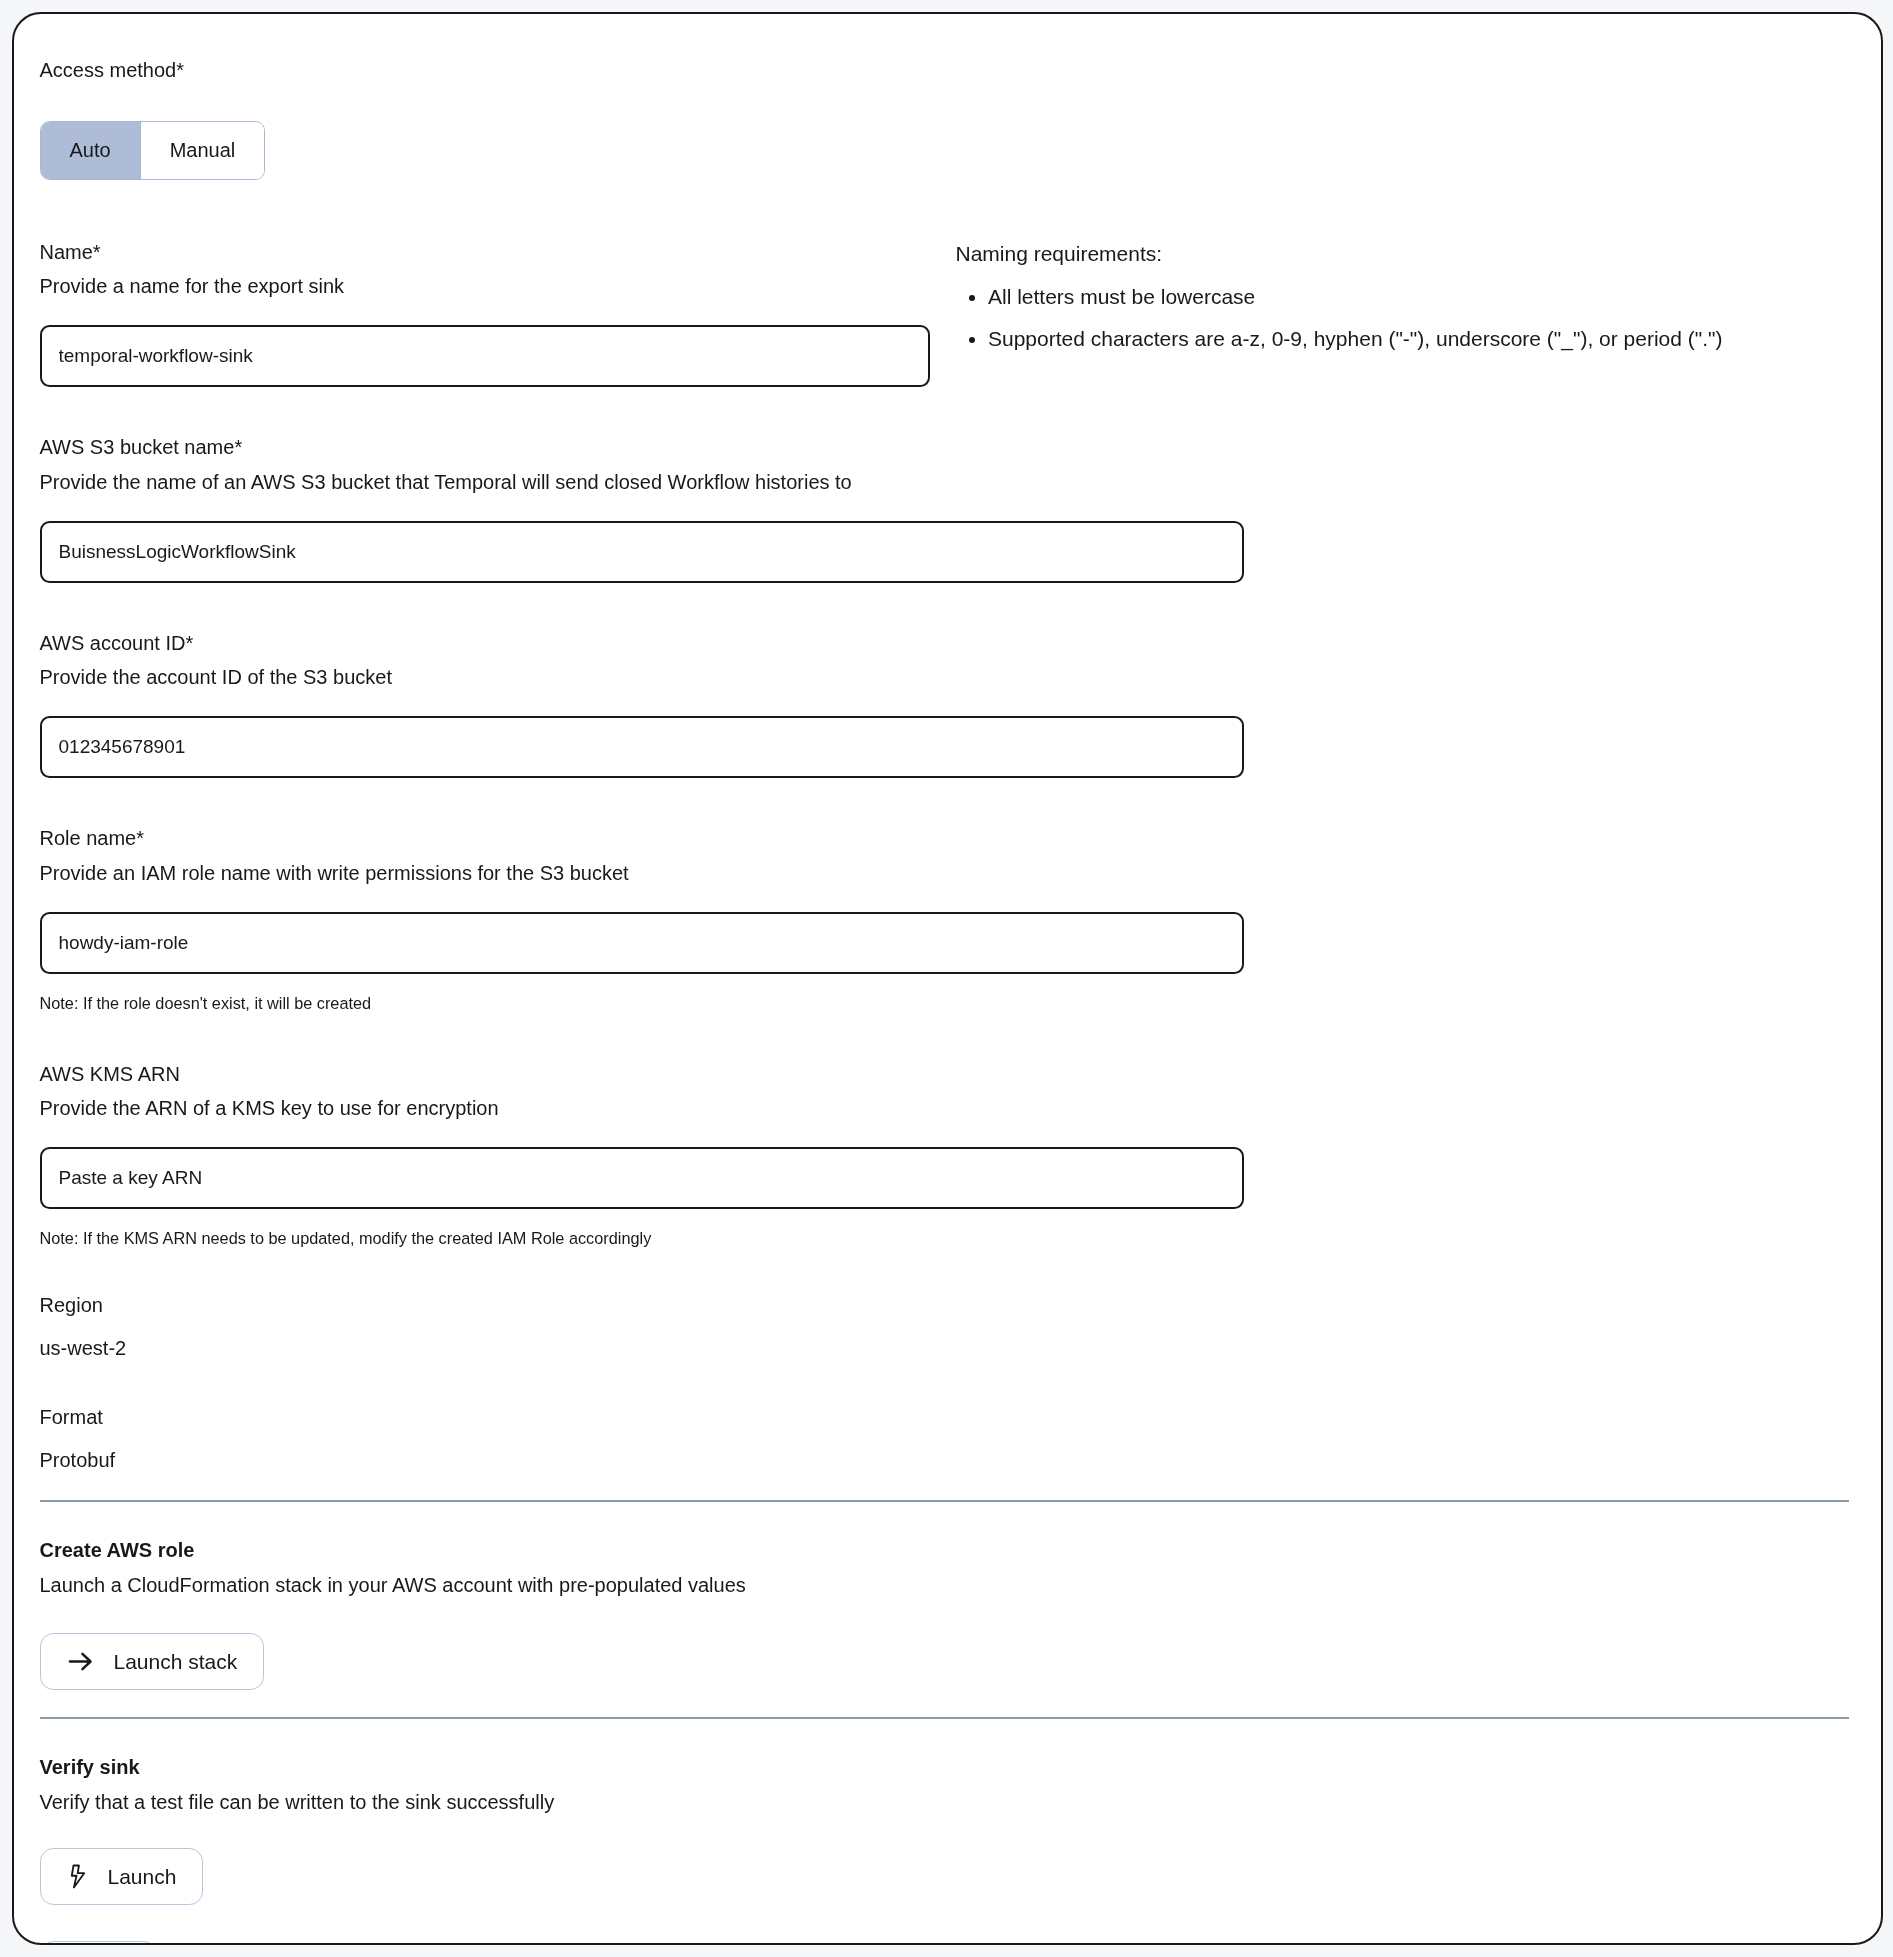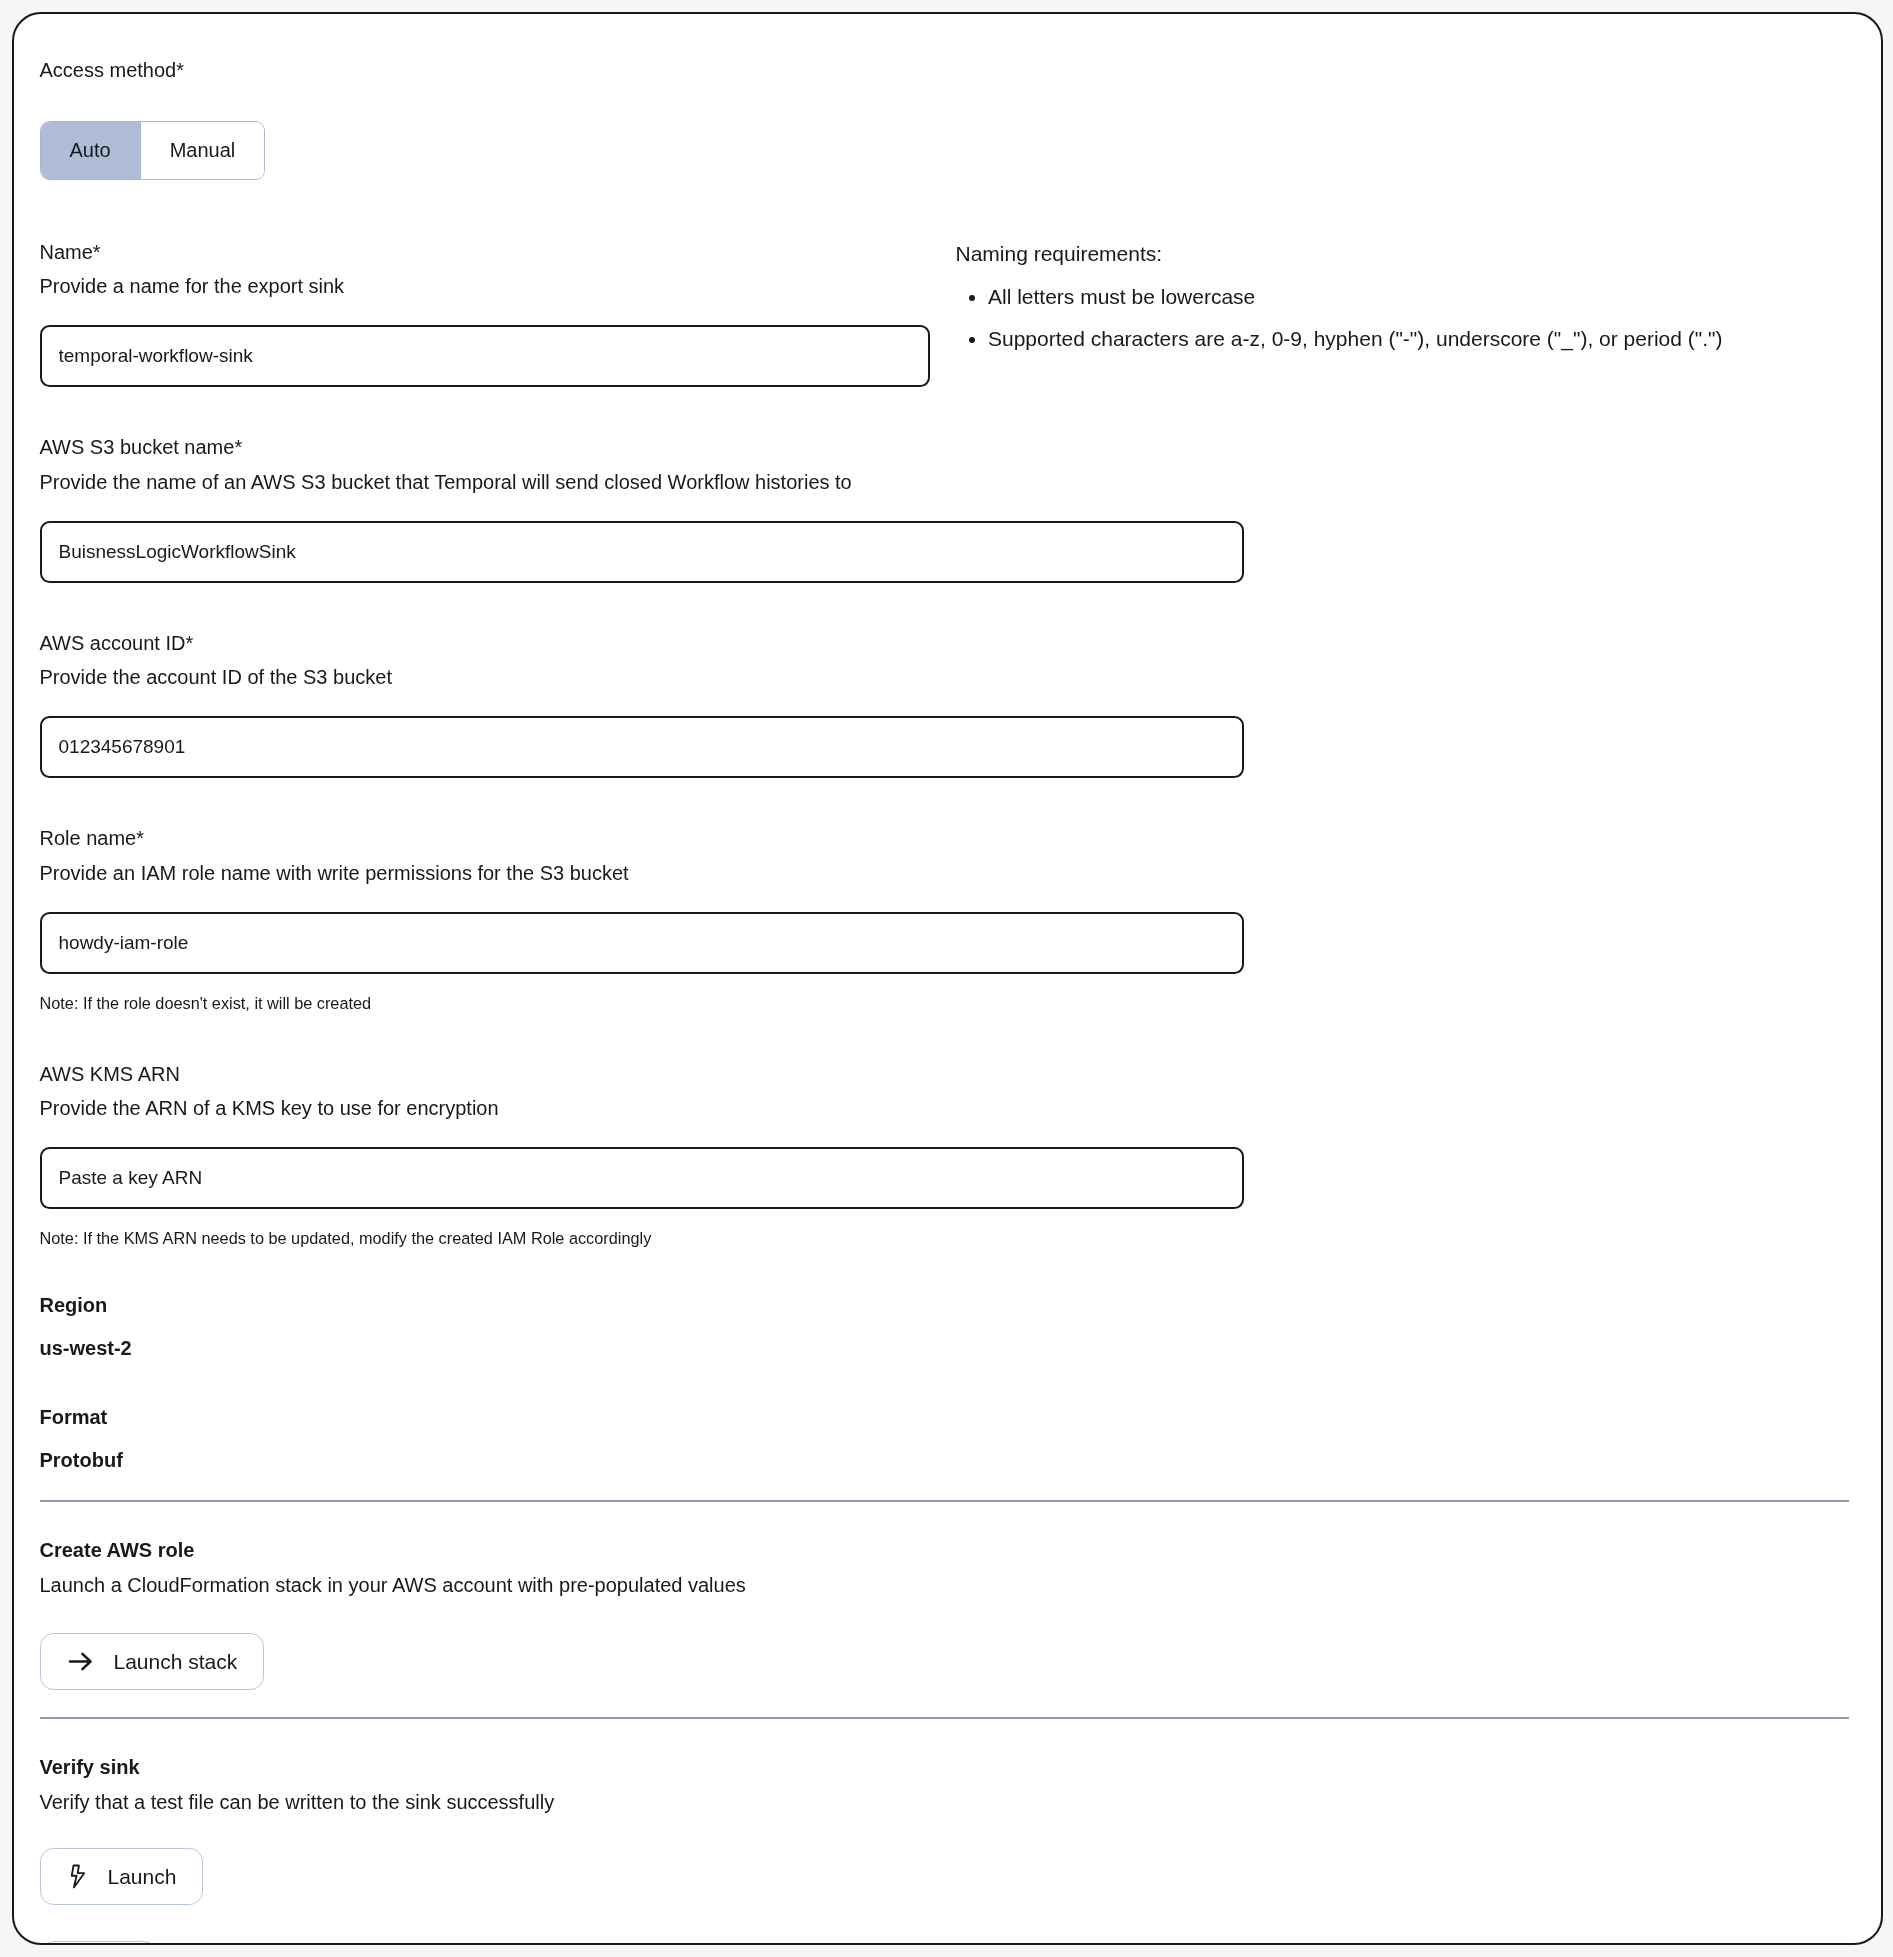--- a/index.html
+++ b/index.html
@@ -70,21 +70,21 @@
   .w-wide  { width: 1204px; }
 
   .section { margin-top: 48px; }
 
   
   .req-title { font-size: 21px; line-height: 27px; }
   .req-list { margin-top: 15.3px; padding-left: 32.5px; }
   .req-list li { font-size: 21px; line-height: 29px; margin-top: 13.4px; }
 
   
-  .static-block { margin-top: 44px; font-weight: bold; }
+  .static-block { margin-top: 44px; }
   .static-value { font-size: 20px; line-height: 25px; margin-top: 18px; }
 
   .divider {
     border: none;
     border-top: 2.4px solid #8c9aae;
     width: 1809px;
     margin-top: 27px;
   }
 
   .btn {

